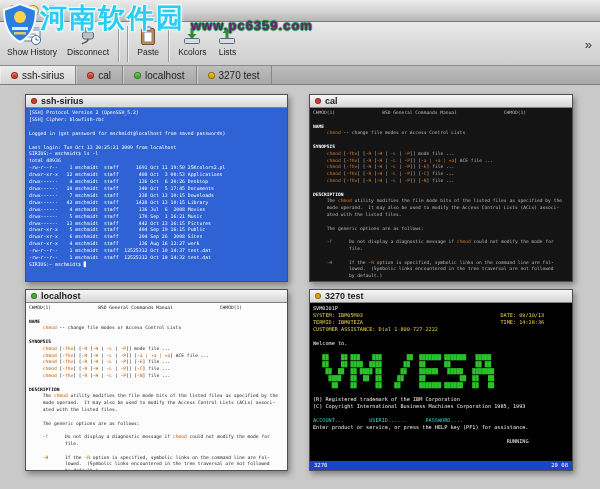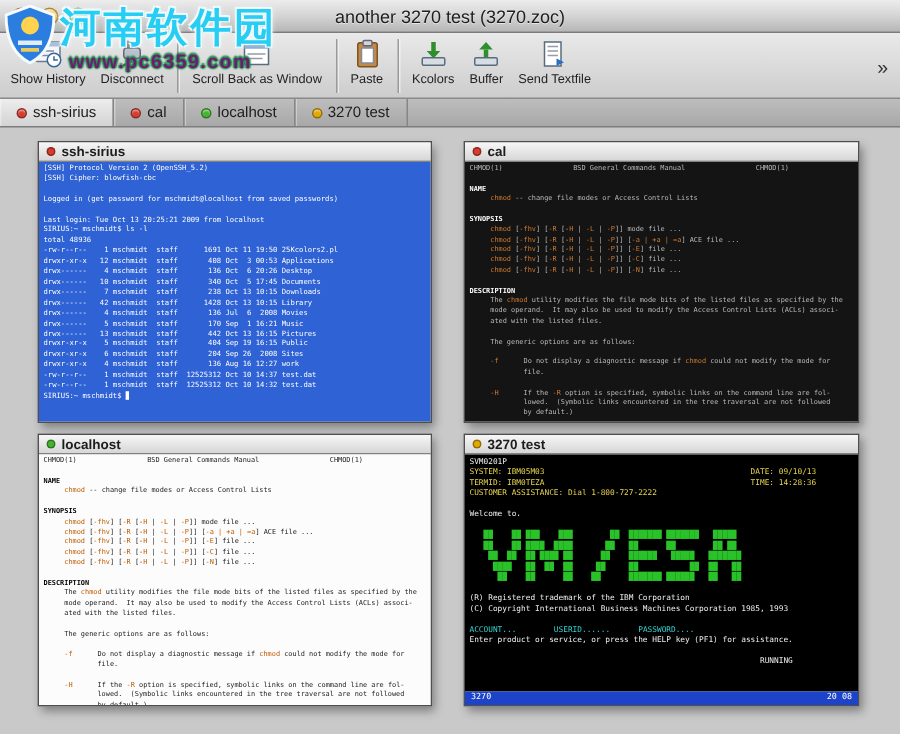--- a/index.html
+++ b/index.html
@@ -48,36 +48,35 @@
   .term-light .c-hd { color:#000000; font-weight:bold; }
   .c-w { color:#efefef; }
   .c-y { color:#e8d44d; }
   .c-g { color:#29c229; }
   .c-c { color:#35d3d3; }
 
   .statusbar3270 { flex:0 0 9px; background:#1d43c8; color:#fff; font-family:"DejaVu Sans Mono",monospace; font-size:5.6px; line-height:9px; display:flex; justify-content:space-between; padding:0 4px; }
 
   
   .watermark { position:absolute; top:3px; left:3px; z-index:40; display:flex; align-items:flex-start; gap:3px; pointer-events:none; }
-  .wm-text { display:flex; flex-direction:column; }
+  .wm-text { display:flex; flex-direction:row;align-items:flex-end; }
   .wm-title { font-size:27px; font-weight:bold; color:#27cdf2; letter-spacing:2px; line-height:30px;
               text-shadow:-1px -1px 0 #f0fbff, 1px -1px 0 #f0fbff, -1px 1px 0 #f0fbff, 1px 1px 0 #f0fbff, 0 0 4px rgba(255,255,255,.9); }
   .wm-url { font-size:13px; font-weight:bold; color:#701a75; letter-spacing:1px; margin-left:6px;
             text-shadow:-1px 0 1px #1f8f4a, 1px 0 1px #1f8f4a, 0 -1px 1px #1f8f4a, 0 1px 1px #1f8f4a; }
 </style>
 </head>
 <body>
 
 <div class="titlebar">
   <div class="lights">
     <span class="light red"></span>
     <span class="light yellow"></span>
     <span class="light green"></span>
   </div>
-  <div class="title">another 3270 test (3270.zoc)</div>
 </div>
 
 <div class="toolbar">
   <div class="tool">
     <span class="ticon">
       <svg width="20" height="20">
           <rect x="2" y="2" width="16" height="13" rx="1" fill="#f4f6f8" stroke="#6b7b8c"></rect>
           <rect x="2" y="2" width="16" height="3" fill="#aac0d8"></rect>
           <line x1="4" y1="8" x2="14" y2="8" stroke="#88a"></line>
           <line x1="4" y1="11" x2="12" y2="11" stroke="#88a"></line>
@@ -92,31 +91,20 @@
       <svg width="20" height="20">
           <rect x="6.5" y="1" width="2" height="6" fill="#777"></rect>
           <rect x="11.5" y="1" width="2" height="6" fill="#777"></rect>
           <rect x="4.5" y="6" width="11" height="7" rx="2" fill="#b8c2cc" stroke="#667"></rect>
           <path d="M10 13 C10 17 6 16 4 18" stroke="#555" fill="none" stroke-width="1.5"></path>
         </svg>
     </span>
     <span class="tlabel">Disconnect</span>
   </div>
   <div class="tsep"></div>
-  <div class="tool">
-    <span class="ticon">
-      <svg width="20" height="20">
-          <rect x="2" y="3" width="16" height="14" fill="#fff" stroke="#5a6b7c"></rect>
-          <rect x="2" y="3" width="16" height="3.5" fill="#7fa8d0"></rect>
-          <line x1="4" y1="10" x2="16" y2="10" stroke="#99a"></line>
-          <line x1="4" y1="13" x2="14" y2="13" stroke="#99a"></line>
-        </svg>
-    </span>
-    <span class="tlabel">Scroll Back as Window</span>
-  </div>
   <div class="tsep"></div>
   <div class="tool">
     <span class="ticon">
       <svg width="20" height="20">
           <rect x="3.5" y="2.5" width="13" height="16" rx="1.5" fill="#c08a4a" stroke="#7d5420"></rect>
           <rect x="7" y="1" width="6" height="3.5" rx="1" fill="#cfd6dd" stroke="#667"></rect>
           <rect x="6" y="6" width="8" height="10" fill="#fff" stroke="#889"></rect>
         </svg>
     </span>
     <span class="tlabel">Paste</span>
@@ -133,33 +121,21 @@
     <span class="tlabel">Kcolors</span>
   </div>
   <div class="tool">
     <span class="ticon">
       <svg width="20" height="20">
           <rect x="2.5" y="12.5" width="15" height="5" rx="1" fill="#d6dde4" stroke="#5a6b7c"></rect>
           <polygon points="5.5,7 14.5,7 10,2" fill="#2f8f2f"></polygon>
           <rect x="8.5" y="7" width="3" height="5" fill="#2f8f2f"></rect>
         </svg>
     </span>
-    <span class="tlabel">Buffer</span>
-  </div>
-  <div class="tool">
-    <span class="ticon">
-      <svg width="20" height="20">
-          <rect x="3" y="2" width="11" height="16" fill="#fff" stroke="#5a6b7c"></rect>
-          <line x1="5" y1="5" x2="12" y2="5" stroke="#99a"></line>
-          <line x1="5" y1="8" x2="12" y2="8" stroke="#99a"></line>
-          <line x1="5" y1="11" x2="12" y2="11" stroke="#99a"></line>
-          <polygon points="11,13 16,15.5 11,18" fill="#2b6fc4"></polygon>
-        </svg>
-    </span>
-    <span class="tlabel">Send Textfile</span>
+    <span class="tlabel">Lists</span>
   </div>
   <div class="toverflow">»</div>
 </div>
 
 <div class="tabbar">
   <div class="tab active">
     <span class="dot" style="background: rgb(214, 60, 48);"></span>
     <span>ssh-sirius</span>
   </div>
   <div class="tab">

